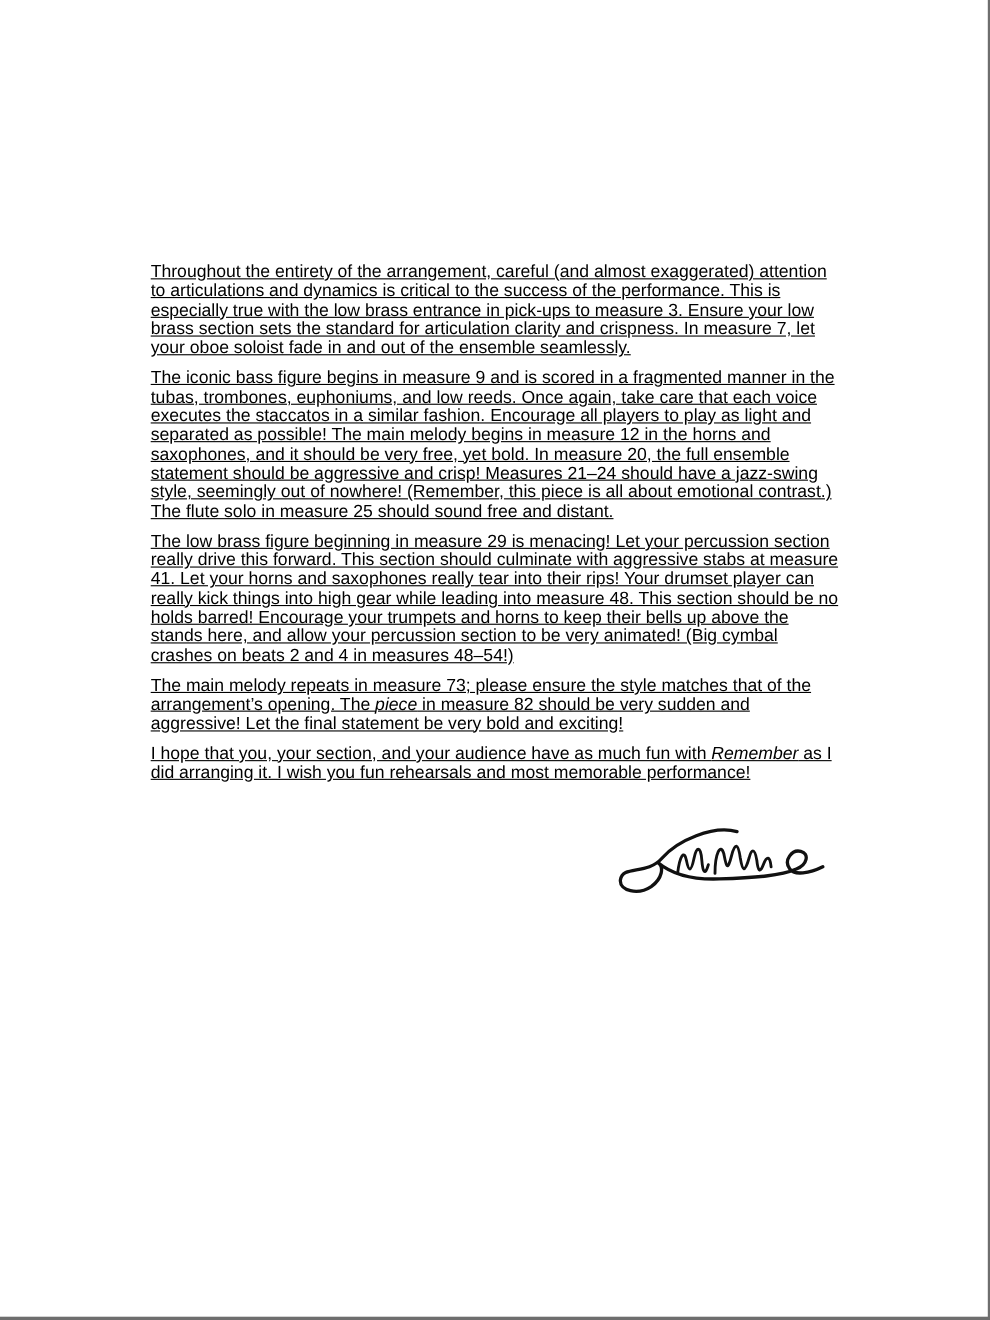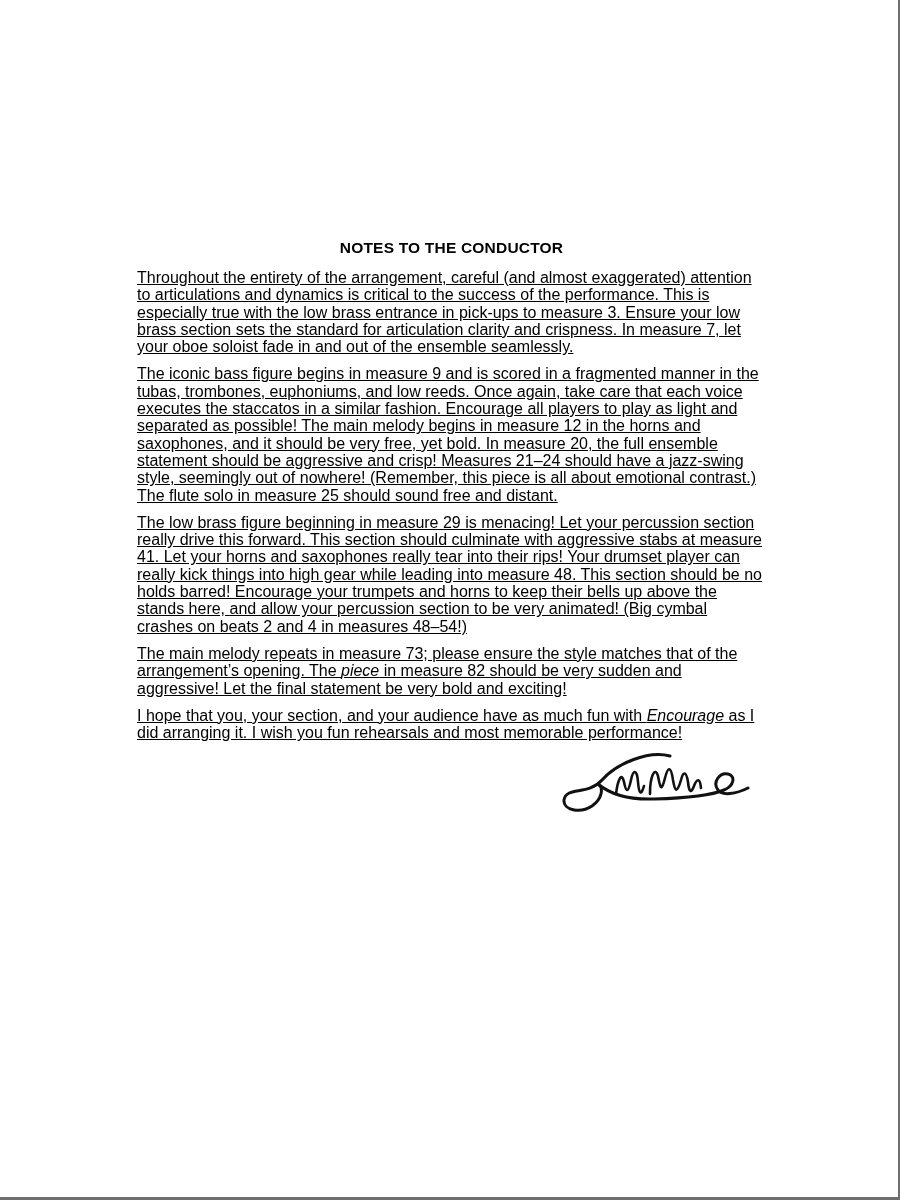--- a/index.html
+++ b/index.html
@@ -42,28 +42,27 @@
     width: 200px; height: 80px;
   }
   .signature-wrap svg { display: block; width: 100%; height: 100%; }
 </style>
 </head>
 <body>
 
 <div class="sheet">
 
   <div class="content">
-    <div class="doc-title">NOTES TO THE CONDUCTOR</div>
 
     <div class="paragraphs">
         <p><span>Throughout the entirety of the arrangement, careful (and almost exaggerated) attention to articulations and dynamics is critical to the success of the performance. This is especially true with the low brass entrance in pick-ups to measure 3. Ensure your low brass section sets the standard for articulation clarity and crispness. In measure 7, let your oboe soloist fade in and out of the ensemble seamlessly.</span></p>
         <p><span>The iconic bass figure begins in measure 9 and is scored in a fragmented manner in the tubas, trombones, euphoniums, and low reeds. Once again, take care that each voice executes the staccatos in a similar fashion. Encourage all players to play as light and separated as possible! The main melody begins in measure 12 in the horns and saxophones, and it should be very free, yet bold. In measure 20, the full ensemble statement should be aggressive and crisp! Measures 21–24 should have a jazz-swing style, seemingly out of nowhere! (Remember, this piece is all about emotional contrast.) The flute solo in measure 25 should sound free and distant.</span></p>
         <p><span>The low brass figure beginning in measure 29 is menacing! Let your percussion section really drive this forward. This section should culminate with aggressive stabs at measure 41. Let your horns and saxophones really tear into their rips! Your drumset player can really kick things into high gear while leading into measure 48. This section should be no holds barred! Encourage your trumpets and horns to keep their bells up above the stands here, and allow your percussion section to be very animated! (Big cymbal crashes on beats 2 and 4 in measures 48–54!)</span></p>
         <p><span>The main melody repeats in measure 73; please ensure the style matches that of the arrangement’s opening. The </span><span class="it">piece</span><span> in measure 82 should be very sudden and aggressive! Let the final statement be very bold and exciting!</span></p>
-        <p><span>I hope that you, your section, and your audience have as much fun with </span><span class="it">Encourage</span><span> as I did arranging it. I wish you fun rehearsals and most memorable performance!</span></p>
+        <p><span>I hope that you, your section, and your audience have as much fun with </span><span class="it">Remember</span><span> as I did arranging it. I wish you fun rehearsals and most memorable performance!</span></p>
       </div>
   </div>
 
   <div class="signature-wrap">
     <svg viewBox="0 0 200 80" fill="none" stroke="#111" stroke-width="3" stroke-linecap="round" stroke-linejoin="round">
 
       <path d="M112 14
                C 90 8, 58 22, 44 38
                C 30 54, 8 44, 6 58
                C 5 68, 22 72, 34 64

